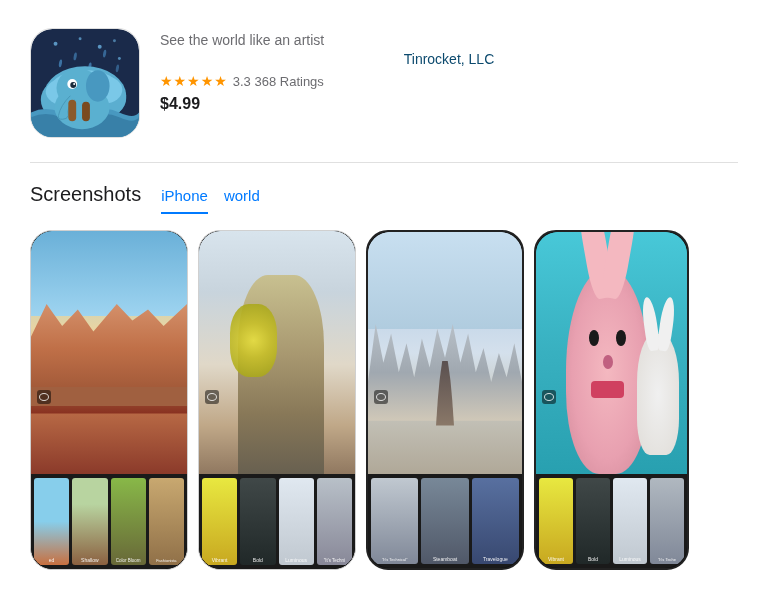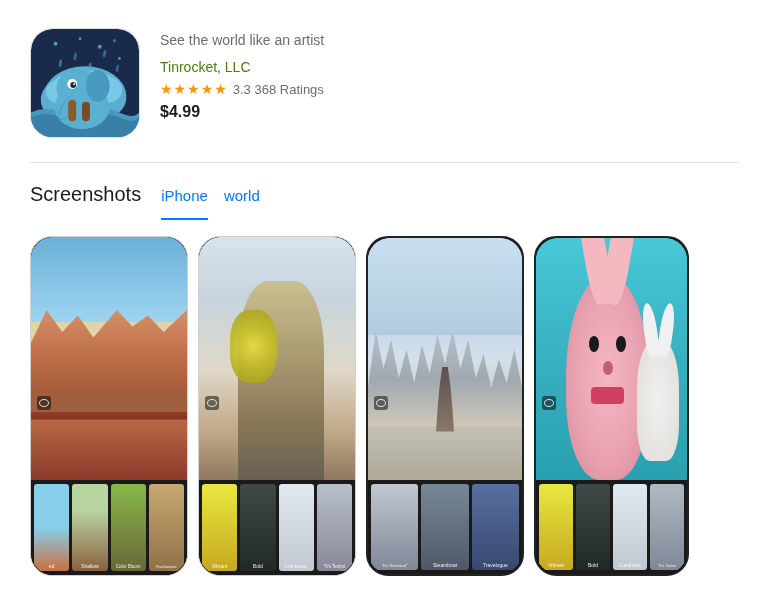--- a/index.html
+++ b/index.html
@@ -58,28 +58,29 @@
       padding: 0px 4px;
       font-size: 11px;
       color: #8e8e93;
       font-weight: 500;
       line-height: 16px;
     }
 
     .app-tagline {
       font-size: 14px;
       color: #6c6c70;
-      margin-bottom: 11px;
+      margin-bottom: 3px;
     }
 
     .app-developer {
       font-size: 14px;
-      color: #4d7c0f;
+      color: #0c4a6e;
       margin-bottom: 6px;
       font-weight: 400;
+      text-align: center;
     }
 
     .app-category {
       font-size: 13px;
       color: #6c6c70;
       margin-bottom: 4px;
     }
 
     .stars-row {
       display: flex;
@@ -132,21 +133,21 @@
 
     .device-tabs {
       display: flex;
       gap: 16px;
     }
 
     .device-tab {
       font-size: 15px;
       color: #007aff;
       cursor: pointer;
-      padding-bottom: 14px;
+      padding-bottom: 8px;
       text-decoration: none;
     }
 
     .device-tab.active {
       border-bottom: 2px solid #007aff;
       font-weight: 500;
     }
 
     
     .screenshots-row {

